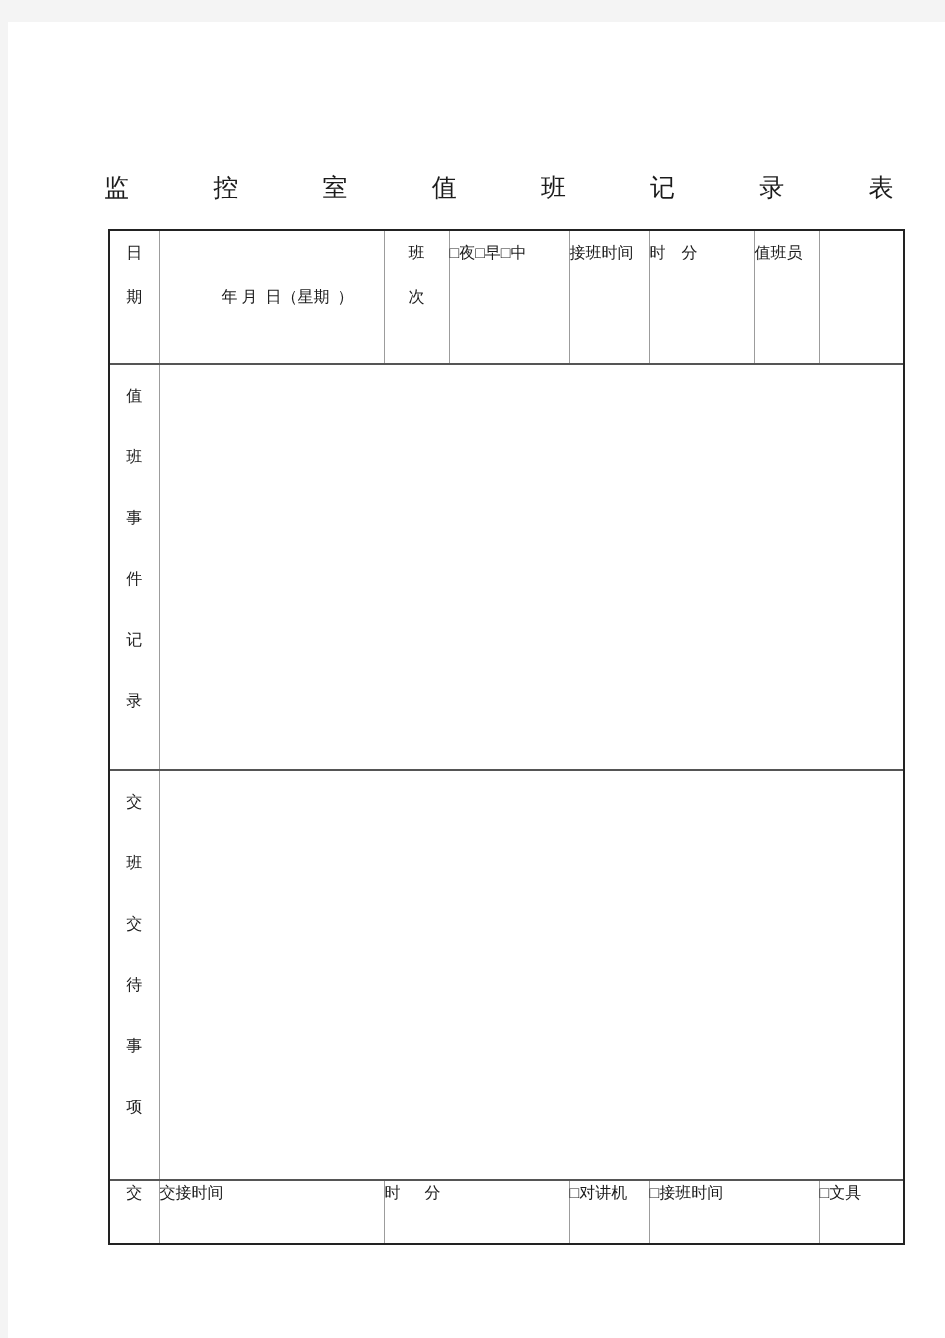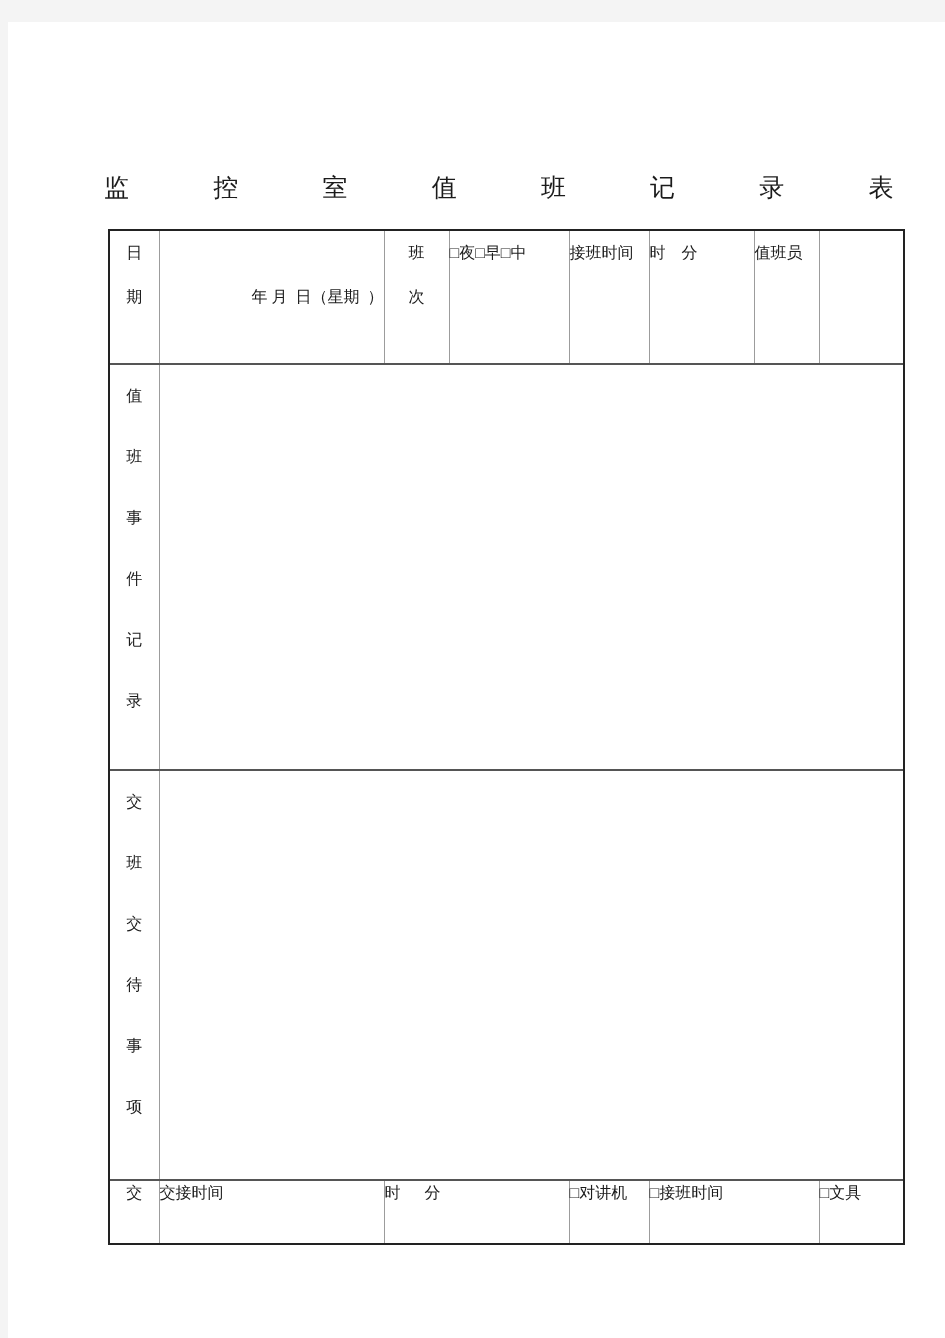--- a/index.html
+++ b/index.html
@@ -83,21 +83,21 @@
     font-size: 16px;
   }
 
   .cell-date-label {
     text-align: center;
     padding: 14px 4px 6px 4px;
     line-height: 44px;
   }
 
   .cell-date-value {
-    text-align: right;
+    text-align: center;
     padding: 14px 10px 6px 34px;
     line-height: 44px;
     white-space: pre-wrap;
     word-break: break-all;
   }
 
   
   .vlabel {
     width: 50px;
     text-align: center;

